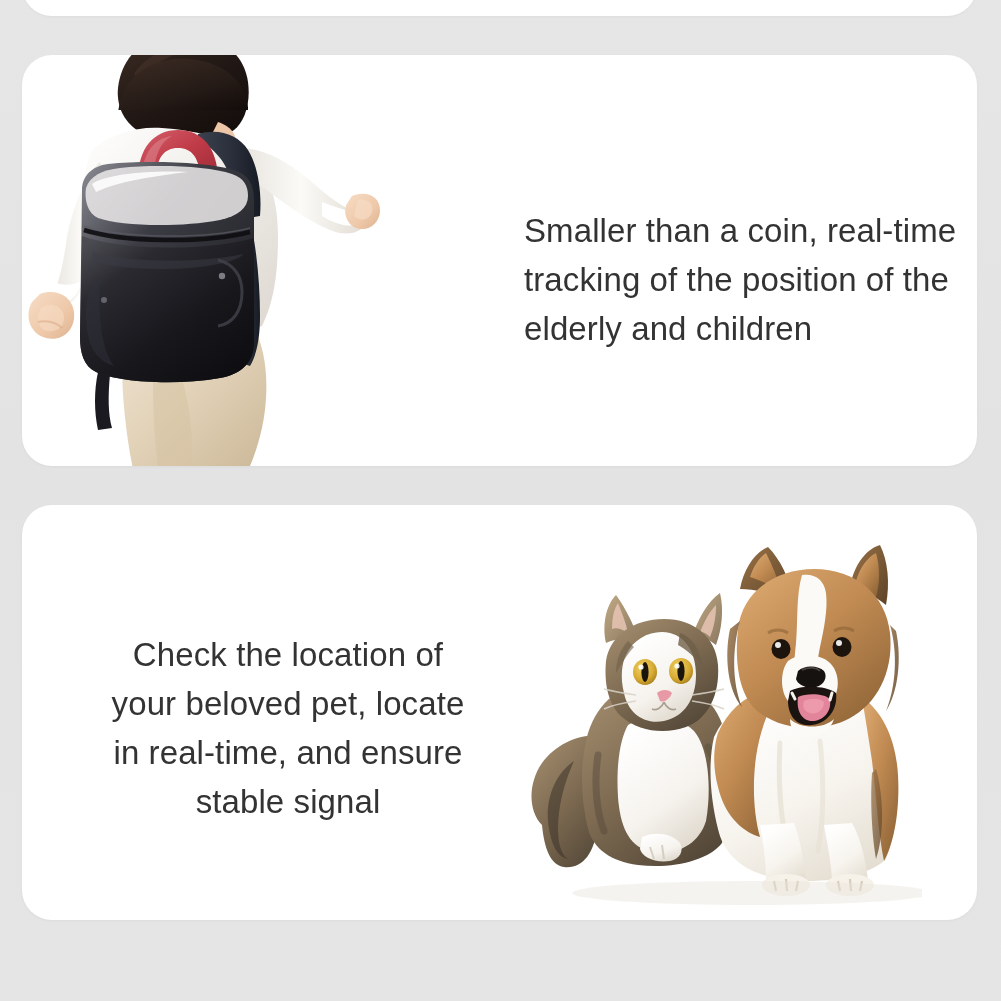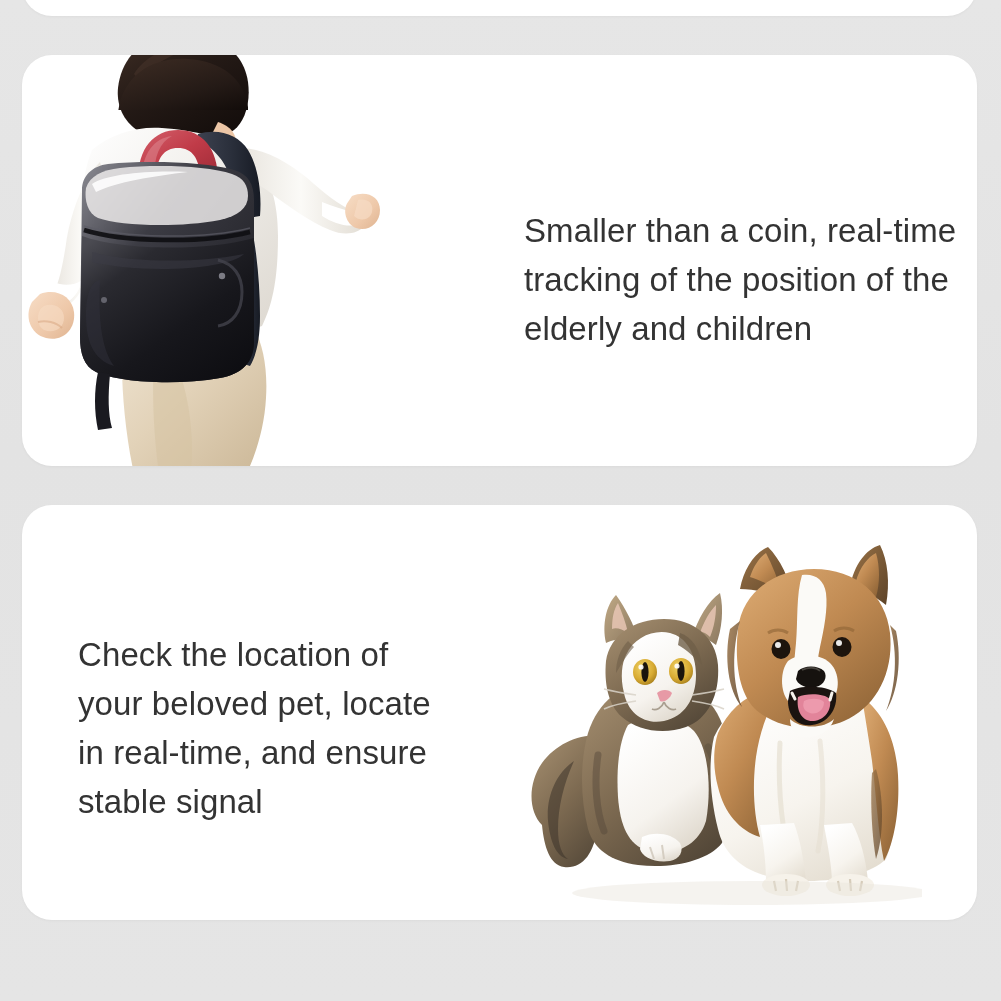--- a/index.html
+++ b/index.html
@@ -44,20 +44,21 @@
     right: 24px;
     top: 55px;
     height: 411px;
   }
 
   .card-two {
     left: 22px;
     right: 24px;
     top: 505px;
     height: 415px;
+    text-align: center;
   }
 
   
   .feature-text {
     position: absolute;
     color: #333333;
     font-size: 33px;
     line-height: 49px;
     letter-spacing: 0.1px;
     white-space: pre-line;

